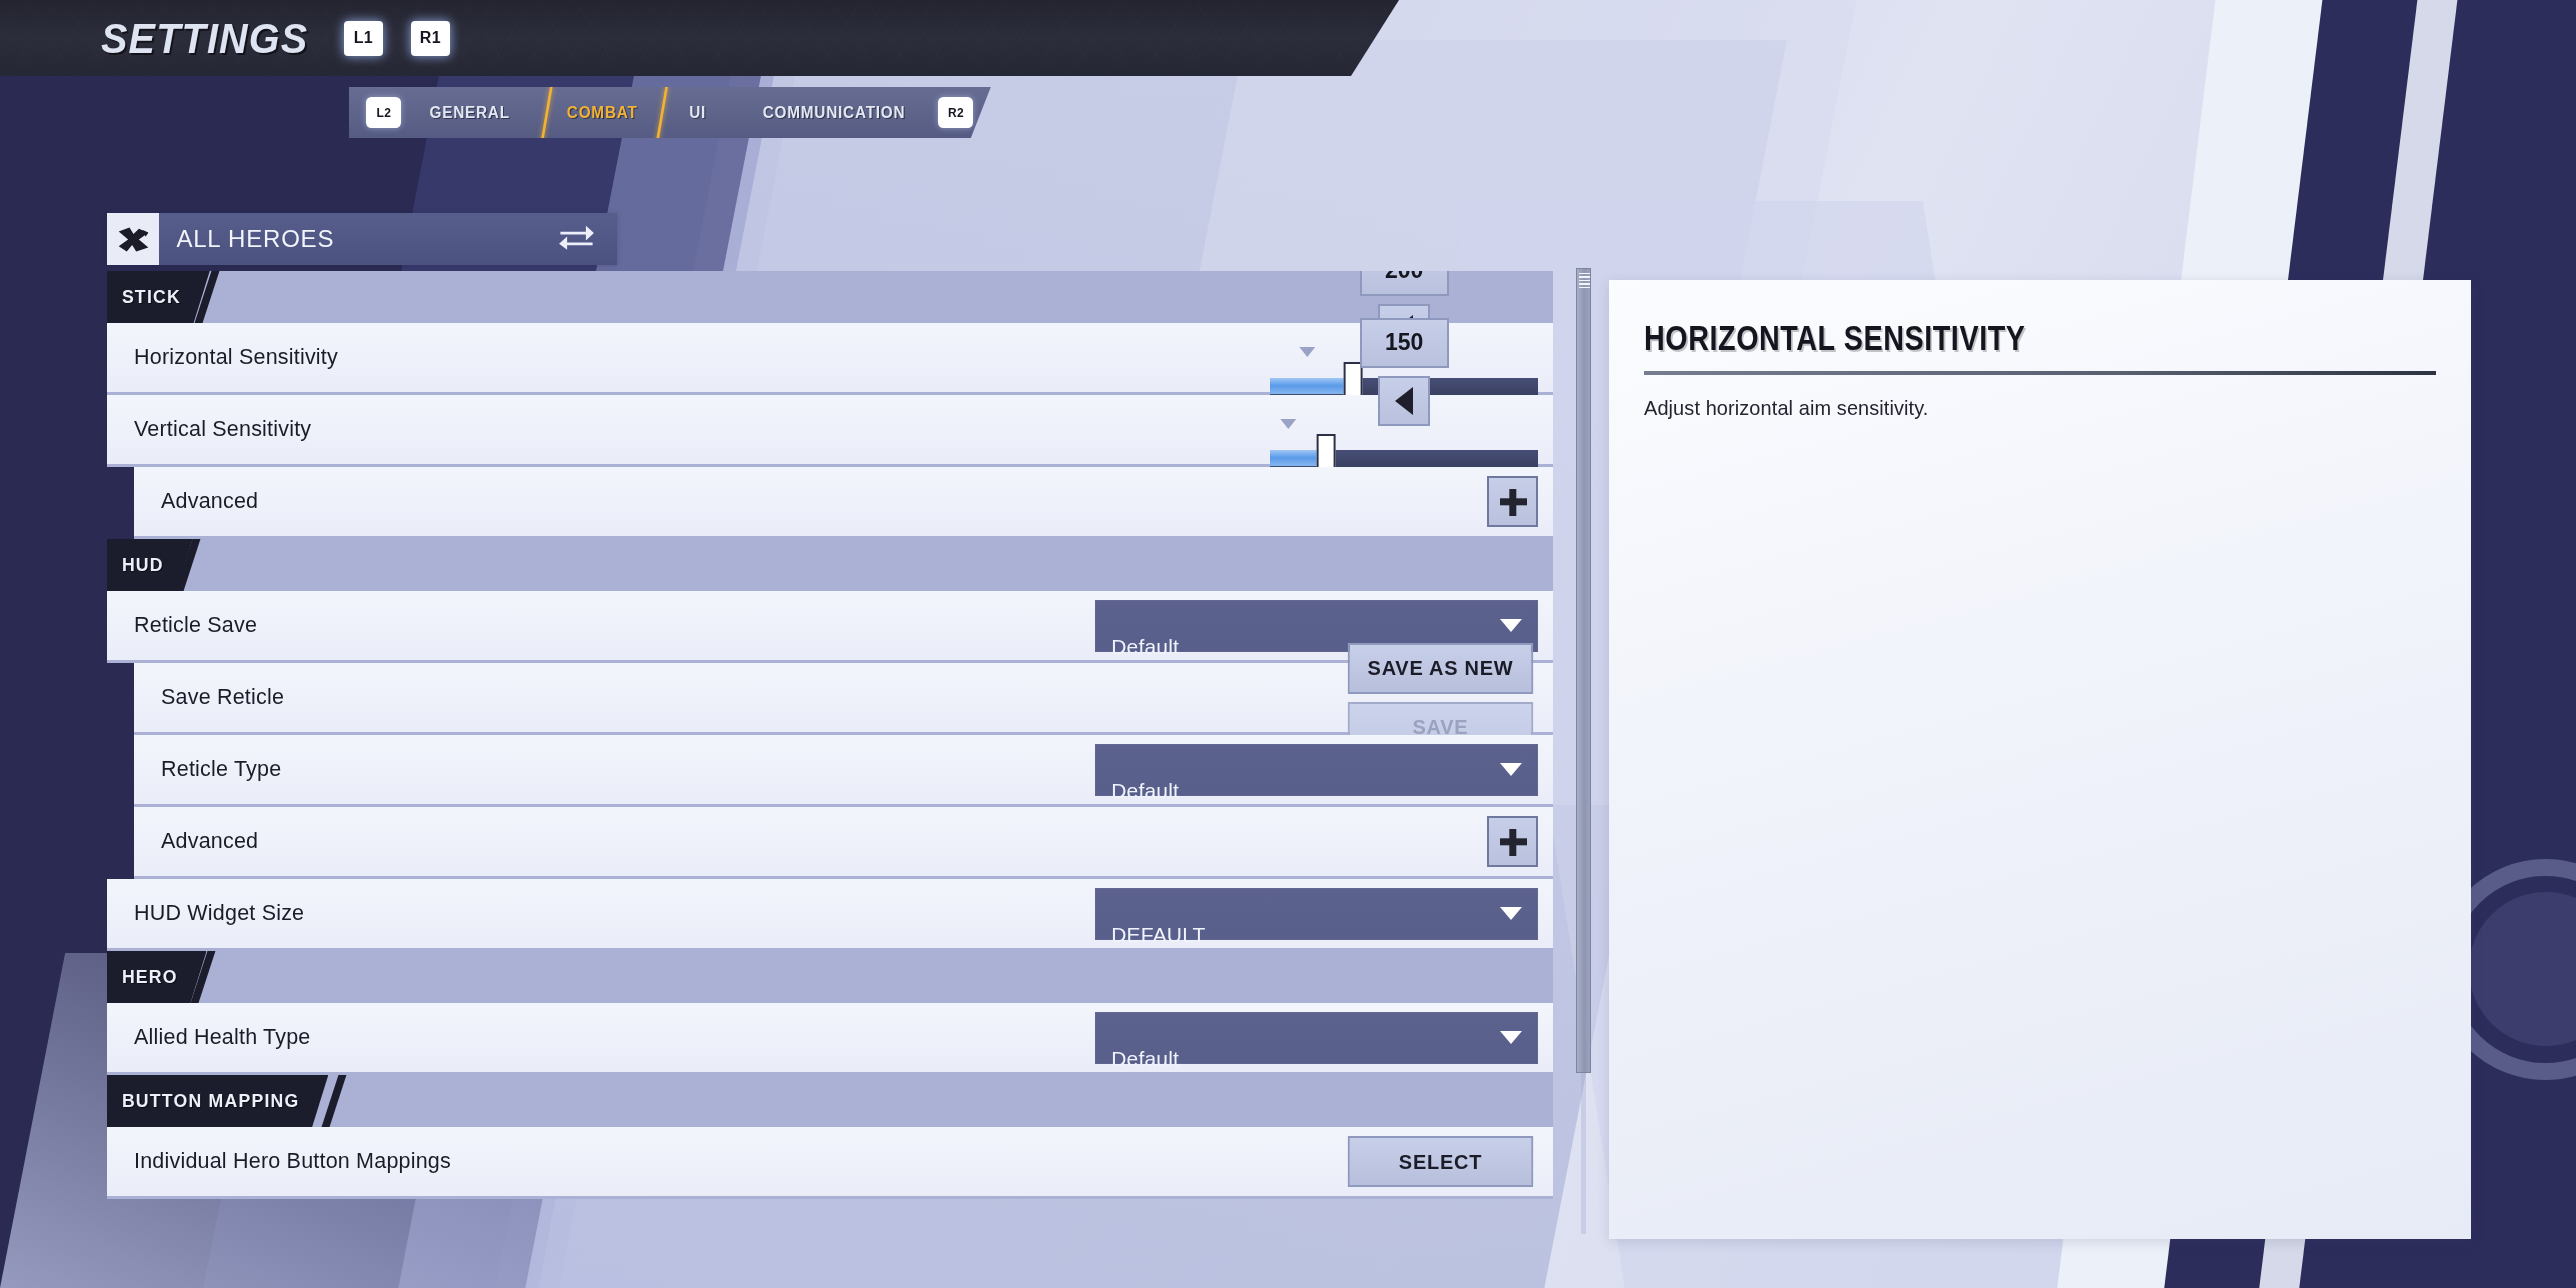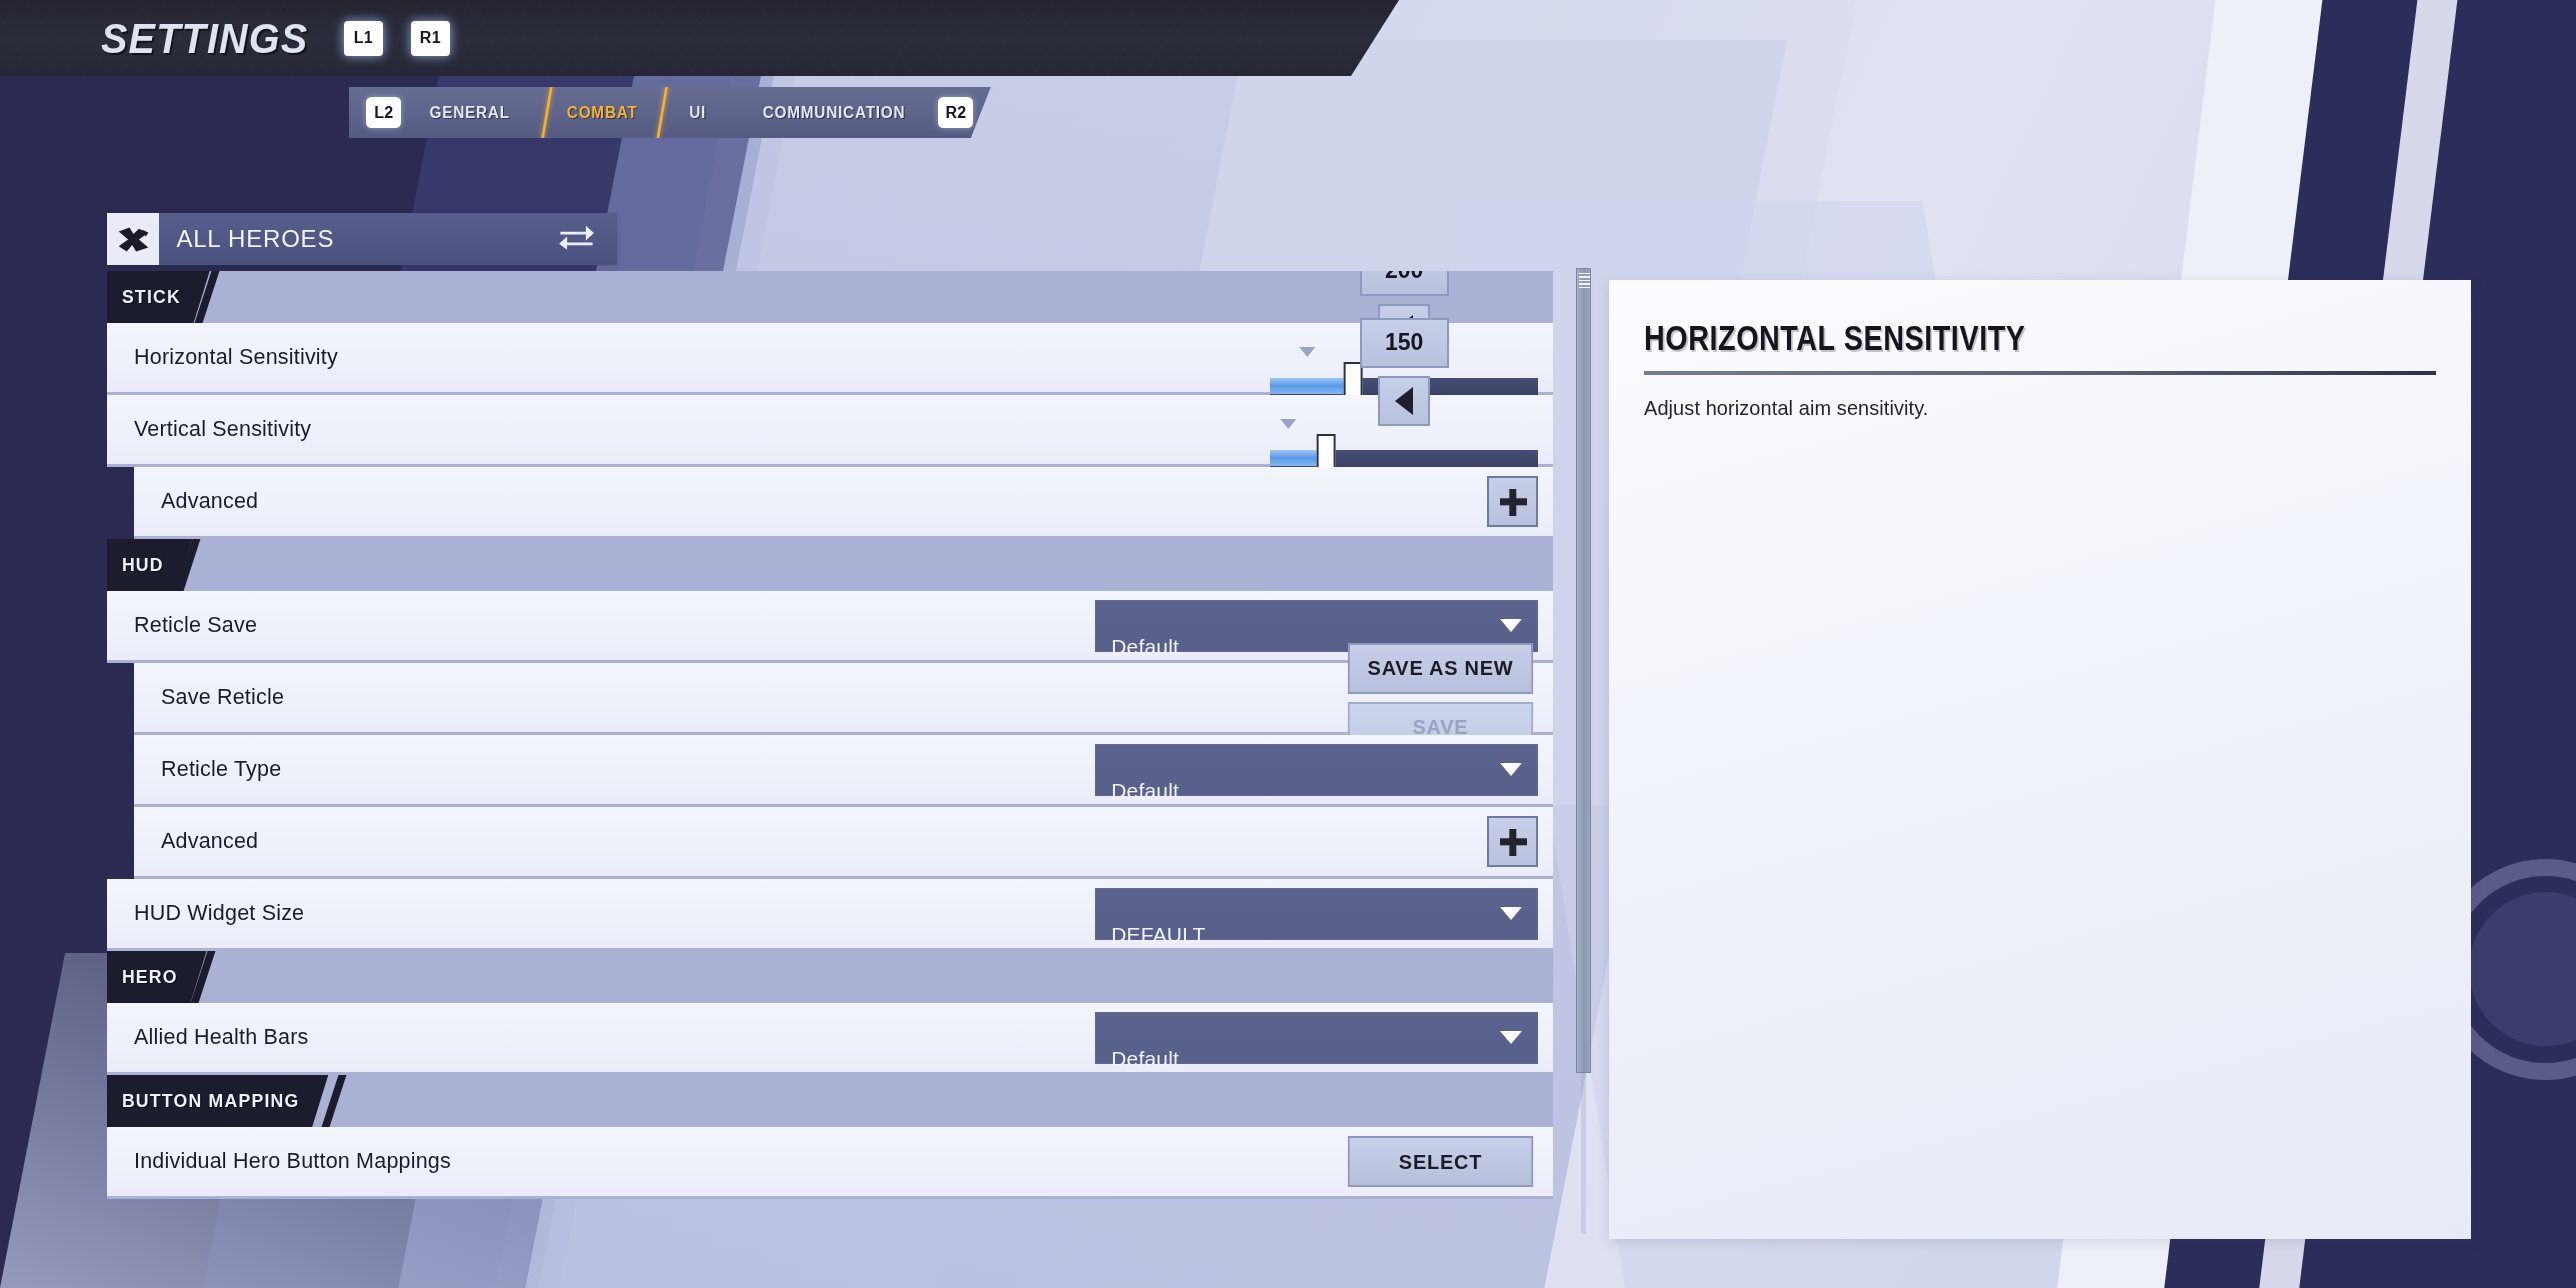--- a/index.html
+++ b/index.html
@@ -100,21 +100,21 @@
   
   #subnav { position:absolute; left:349px; top:87px; z-index:29; }
   .subnav-bg {
     position:relative;
     background:linear-gradient(180deg,#676d92 0%, #5d6389 55%, #555b82 100%);
     height:51px; padding:0 17.4px;
     display:flex; align-items:center;
     clip-path:polygon(0 0, 100% 0, calc(100% - 20px) 100%, 0 100%);
     box-shadow:0 2px 6.7px rgba(40,40,70,.3);
   }
-  .key-badge.small { min-width:35px; height:31px; font-size:16px; border-radius:5.4px;
+  .key-badge.small { min-width:35px; height:31px; font-size:12px; border-radius:5.4px;
                      box-shadow:0 0 6.7px rgba(200,215,255,.5); }
   .stab {
     font-size:17.4px; font-weight:bold; letter-spacing:0.9px;
     color:#e3e7f3; text-shadow:1.3px 1.3px 0 rgba(0,0,0,.45);
     padding:0 23px; transform:scaleX(.88); white-space:nowrap;
     position:relative;
   }
   .stab.active { color:#f2b233; }
   .stab.active::before, .stab.active::after {
     content:""; position:absolute; top:-14.8px; height:81px; width:3.4px;
@@ -441,21 +441,21 @@
       </div>
     </div>
   </div>
 
   <div class="sec-header">
     <div class="sec-tag">HERO</div>
     <div class="sec-slash"></div>
   </div>
 
   <div class="row">
-    <div class="label">Allied Health Bars</div>
+    <div class="label">Allied Health Type</div>
     <div class="ctrl">
       <div class="dropdown">
         <span class="dd-text">Default</span>
         <span class="dd-caret"></span>
       </div>
     </div>
   </div>
 
   <div class="sec-header">
     <div class="sec-tag">BUTTON MAPPING</div>

